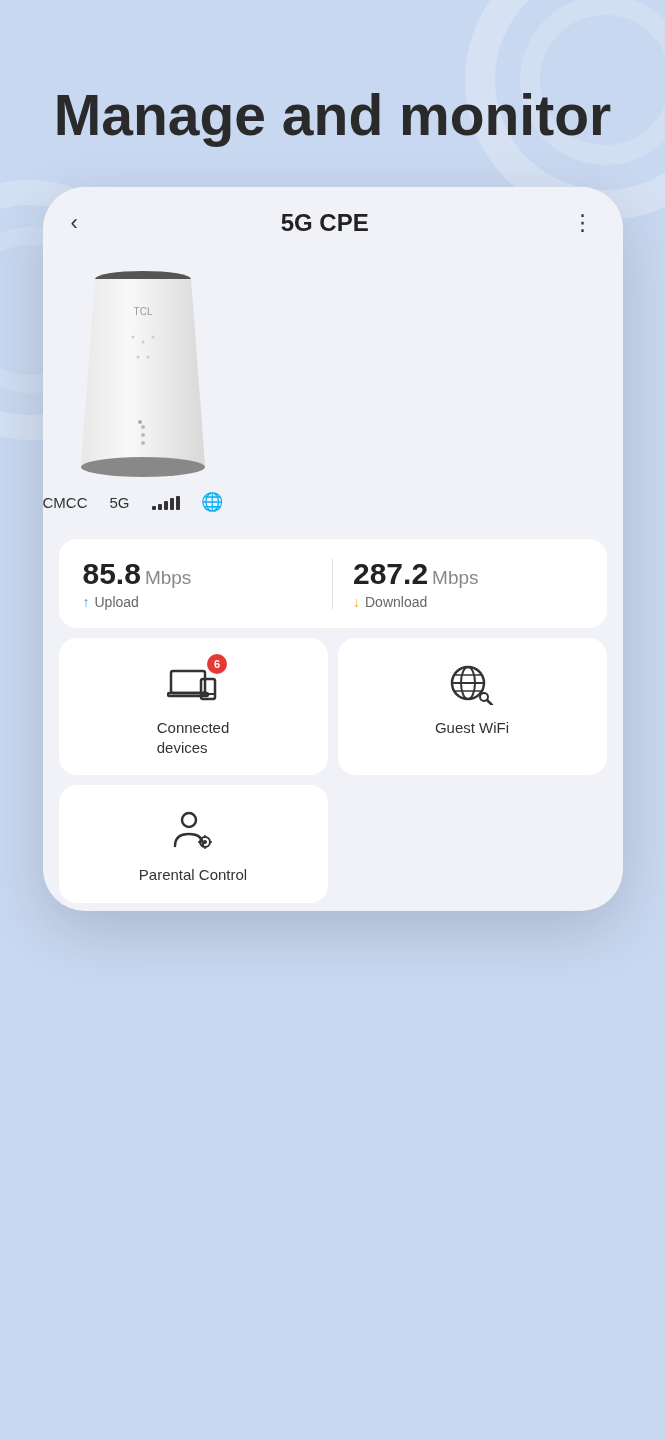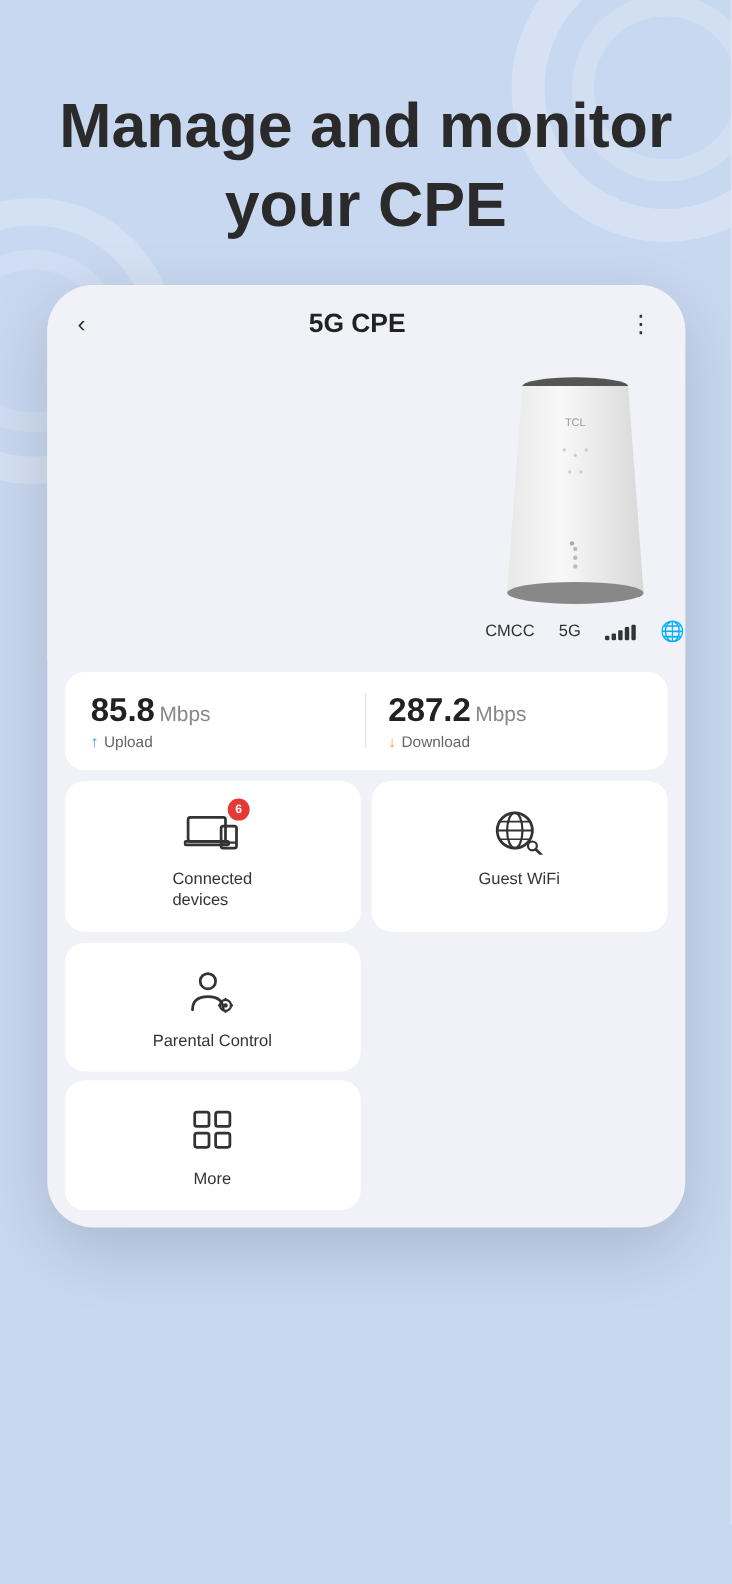--- a/index.html
+++ b/index.html
@@ -107,21 +107,21 @@
       color: #333;
       letter-spacing: 1px;
       cursor: pointer;
     }
 
     
     .router-area {
       background: #f0f2f8;
       display: flex;
       flex-direction: column;
-      align-items: flex-end;
+      align-items: flex-start;
       padding: 10px 0 16px;
     }
 
     .router-img {
       width: 200px;
       height: 230px;
       position: relative;
     }
 
     
@@ -264,21 +264,20 @@
     }
   </style>
 </head>
 <body>
 
 <div class="bg-circle-top-right"></div>
 <div class="bg-circle-left"></div>
 
 <div class="hero-title">
   <span>Manage and monitor</span><br>
-  <span>your CPE</span>
 </div>
 
 <div class="phone">
 
   <div class="phone-header">
     <span class="back-btn">‹</span>
     <span class="phone-title">5G CPE</span>
     <span class="more-dots">⋮</span>
   </div>
 
@@ -402,28 +401,14 @@
           <rect x="37" y="27" width="2" height="3" rx="1" fill="#333"></rect>
           <rect x="37" y="38" width="2" height="3" rx="1" fill="#333"></rect>
           <rect x="31" y="33" width="3" height="2" rx="1" fill="#333"></rect>
           <rect x="42" y="33" width="3" height="2" rx="1" fill="#333"></rect>
         </svg>
       </div>
       <span class="feature-label">Parental Control</span>
     </div>
   </div>
 
-  <div class="bottom-row">
-    <div class="feature-card" style="width: calc(50% - 5px);">
-      <div class="feature-icon-wrap">
-        <svg width="44" height="44" viewBox="0 0 44 44">
-
-          <rect x="6" y="6" width="13" height="13" rx="2" fill="none" stroke="#333" stroke-width="2.5"></rect>
-          <rect x="25" y="6" width="13" height="13" rx="2" fill="none" stroke="#333" stroke-width="2.5"></rect>
-          <rect x="6" y="25" width="13" height="13" rx="2" fill="none" stroke="#333" stroke-width="2.5"></rect>
-          <rect x="25" y="25" width="13" height="13" rx="2" fill="none" stroke="#333" stroke-width="2.5"></rect>
-        </svg>
-      </div>
-      <span class="feature-label">More</span>
-    </div>
-  </div>
 
 </div>
 
 </body></html>

